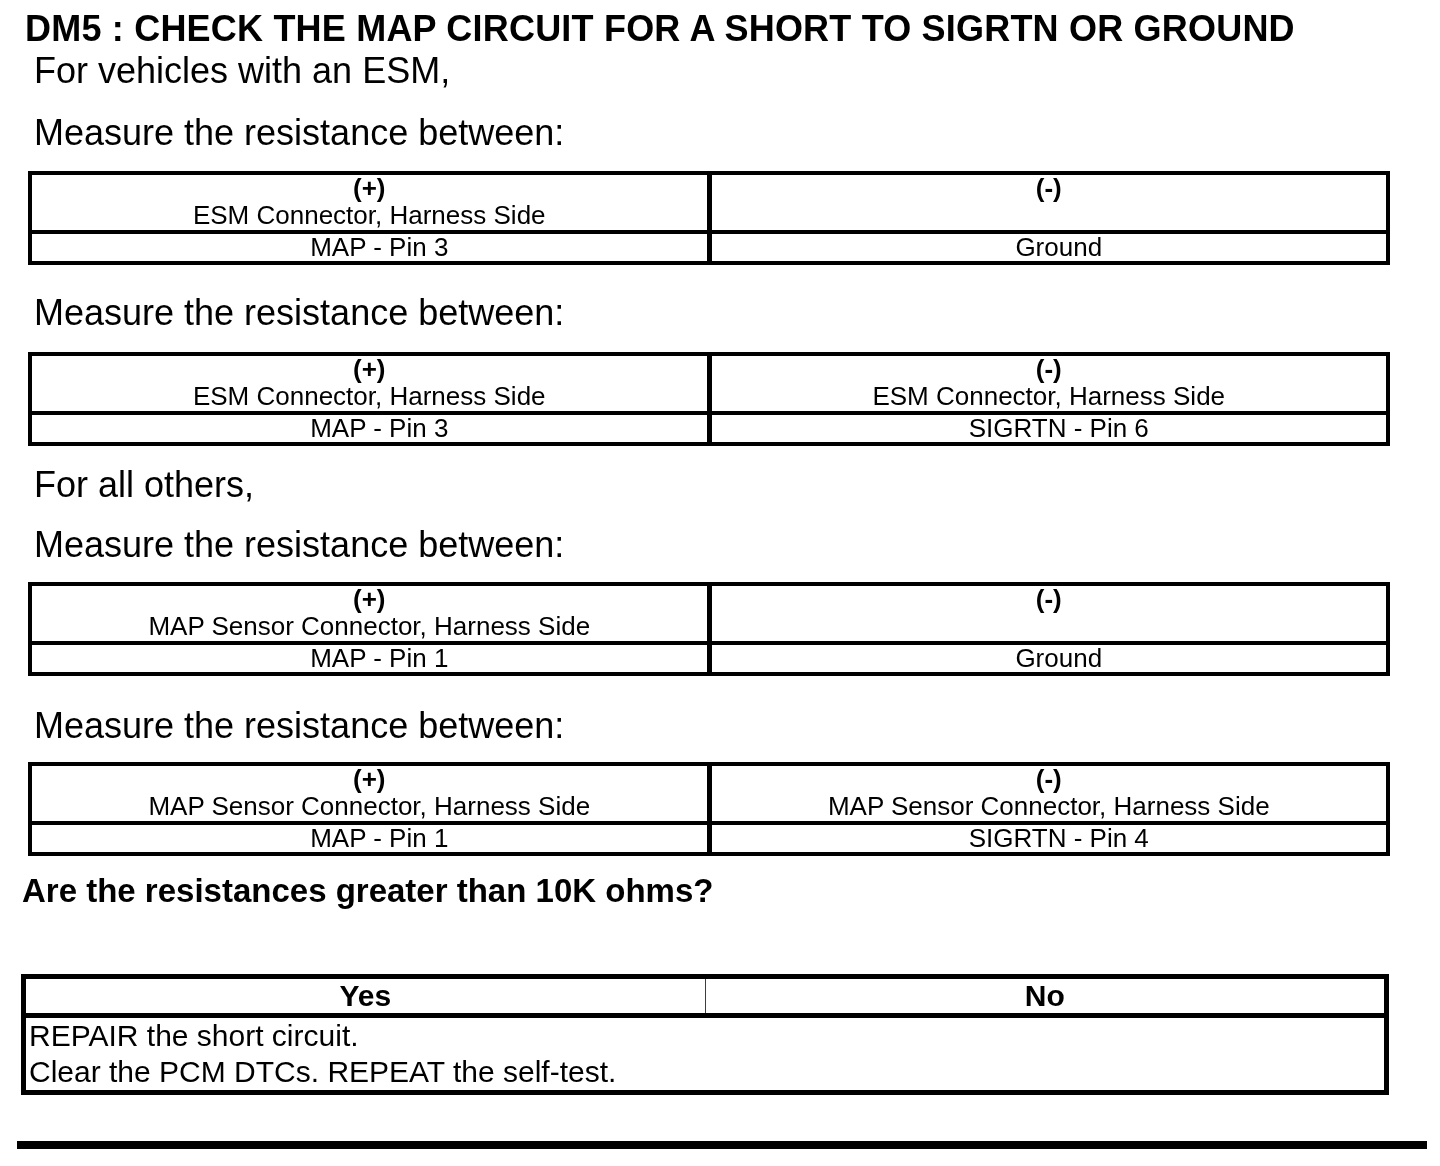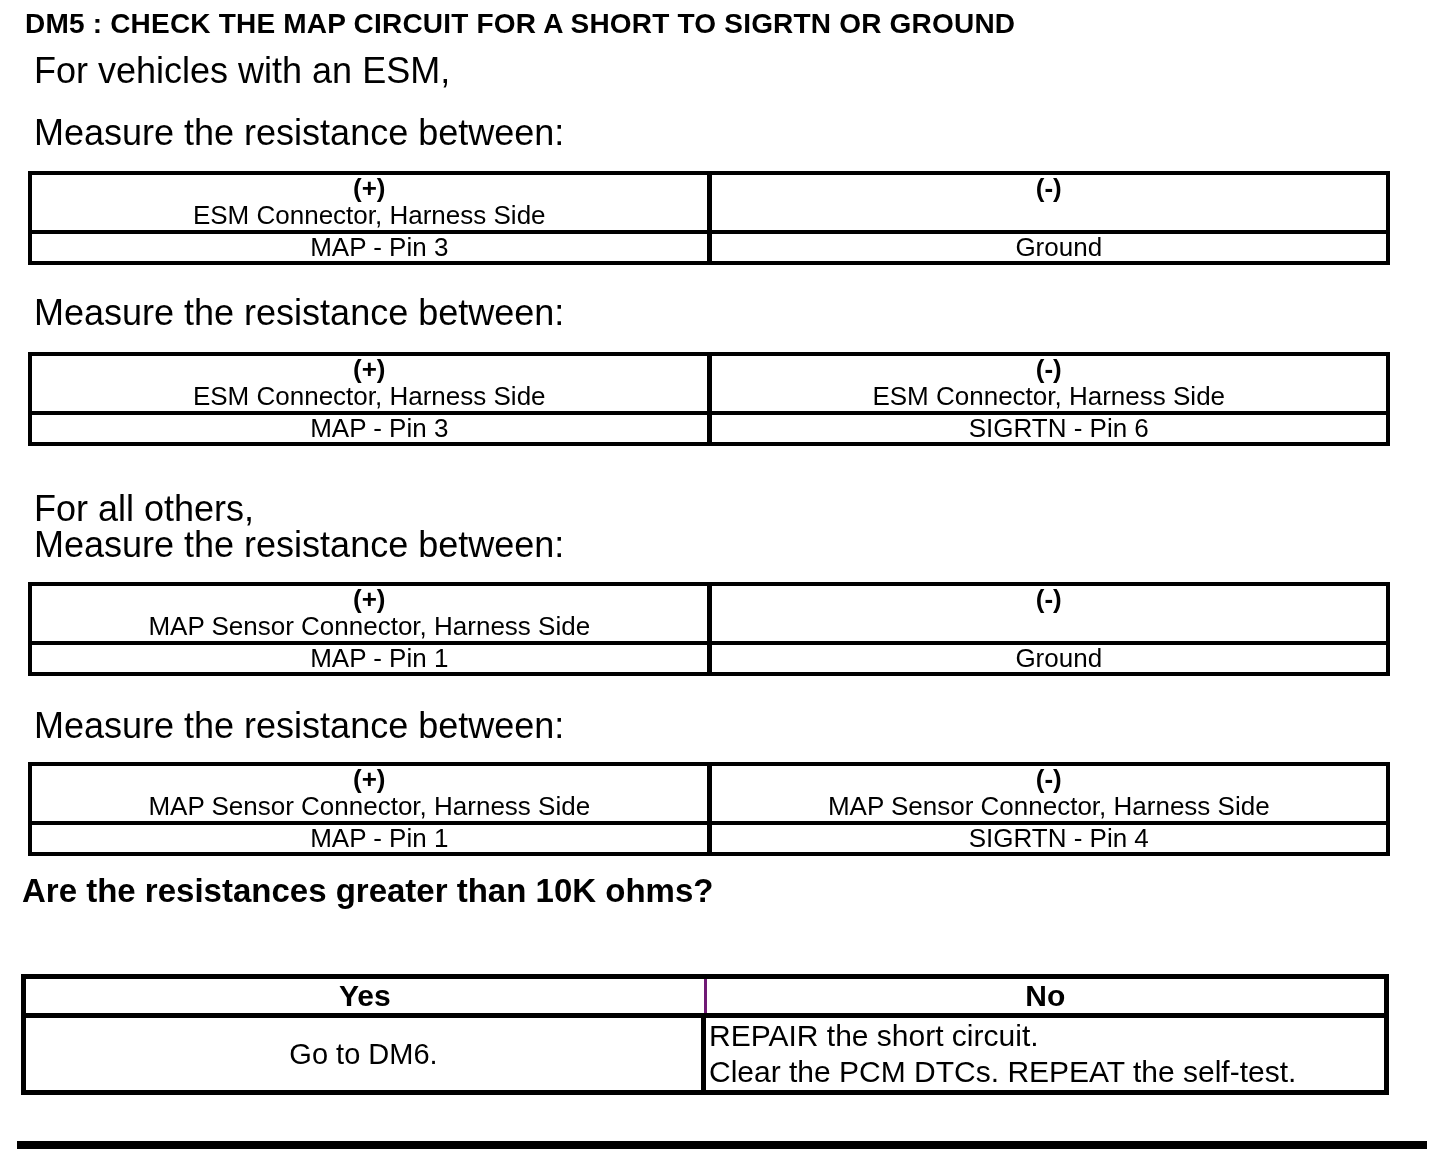--- a/index.html
+++ b/index.html
@@ -6,21 +6,21 @@
   body {
     width: 1440px; height: 1166px;
     background: #ffffff; color: #000000;
     font-family: "Liberation Sans", sans-serif;
     position: relative; overflow: hidden;
   }
   .abs { position: absolute; }
 
   .doc-title {
     left: 25px; top: 8px;
-    font-size: 28px; font-weight: 700;
+    font-size: 36px; font-weight: 700;
     letter-spacing: 0.2px; white-space: nowrap;
   }
   .bodyline {
     left: 34px;
     font-size: 36px; font-weight: 400;
     white-space: nowrap;
   }
   .question {
     left: 22px; top: 872px;
     font-size: 33px; font-weight: 700;
@@ -52,21 +52,21 @@
     left: 21px; top: 974px; width: 1368px;
     border: 5px solid #000; box-sizing: border-box;
     background: #fff;
   }
   .drow-header { display: flex; height: 34px; border-bottom: 5px solid #000; }
   .dcell-header {
     flex: 1 1 0; box-sizing: border-box;
     text-align: center; font-weight: 700;
     font-size: 30px; line-height: 33px;
   }
-  .dcell-header-yes { border-right: 3px solid #701a75; }
+  .dcell-header-yes { border-right: 1px solid #701a75; }
   .drow-data { display: flex; height: 72px; }
   .dcell-yes {
     flex: 1 1 0; box-sizing: border-box;
     border-right: 5px solid #000;
     display: flex; align-items: center; justify-content: center;
     font-size: 29px;
   }
   .dcell-no {
     flex: 1 1 0; box-sizing: border-box;
     font-size: 30px; line-height: 36px;
@@ -117,21 +117,21 @@
       <span class="sign">(-)</span>
       <span class="sub">ESM Connector, Harness Side</span>
     </div>
   </div>
   <div class="mrow mrow-data">
     <div class="mcell mcell-left">MAP - Pin 3</div>
     <div class="mcell">SIGRTN - Pin 6</div>
   </div>
 </div>
 
-<div class="abs bodyline" style="top:464px;margin-top:24px;">For all others,</div>
+<div class="abs bodyline" style="top:464px;">For all others,</div>
 
 <div class="abs bodyline" style="top:524px;">Measure the resistance between:</div>
 
 <div class="abs mtable" style="top:582px;">
   <div class="mrow mrow-header">
     <div class="mcell mcell-left">
       <span class="sign">(+)</span>
       <span class="sub">MAP Sensor Connector, Harness Side</span>
     </div>
     <div class="mcell">
@@ -165,21 +165,20 @@
 </div>
 
 <div class="abs question">Are the resistances greater than 10K ohms?</div>
 
 <div class="abs dtable">
   <div class="drow-header">
     <div class="dcell-header dcell-header-yes">Yes</div>
     <div class="dcell-header">No</div>
   </div>
   <div class="drow-data">
-    <div class="dcell-yes">Go to DM6.</div>
     <div class="dcell-no">
       <span>REPAIR the short circuit.</span>
       <span>Clear the PCM DTCs. REPEAT the self-test.</span>
     </div>
   </div>
 </div>
 
 <div class="abs bottom-rule"></div>
 
 </body></html>

